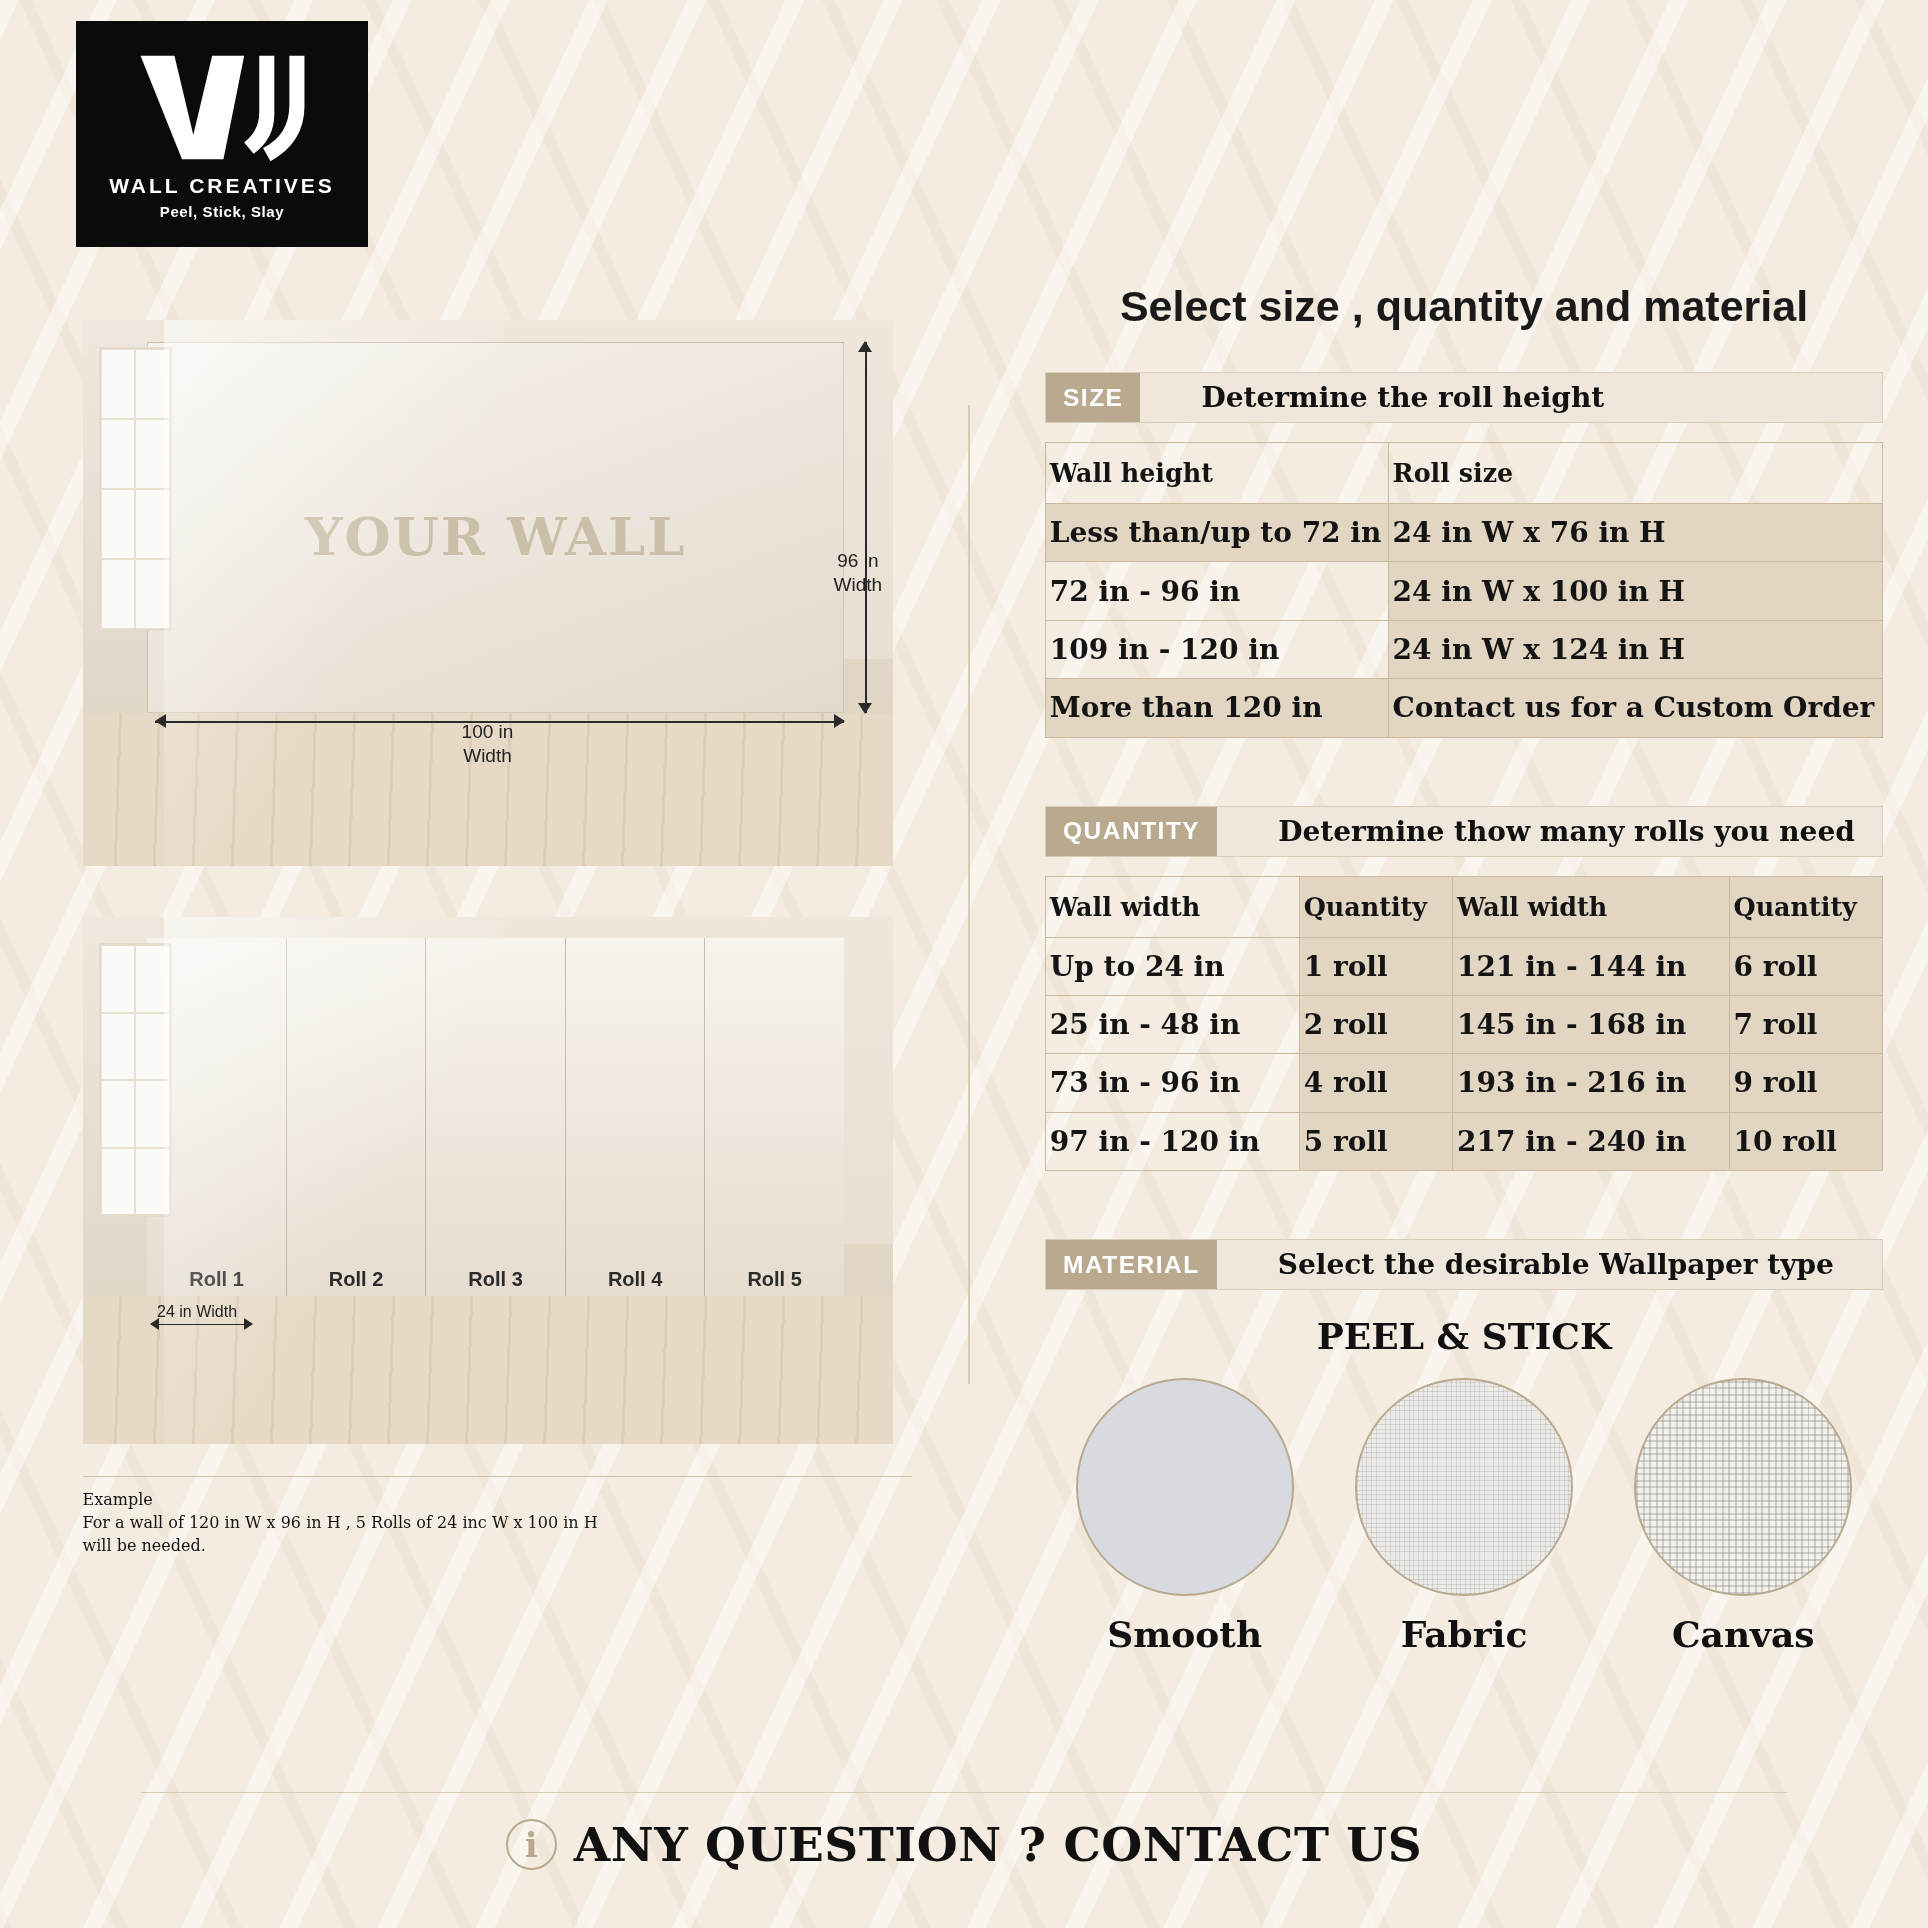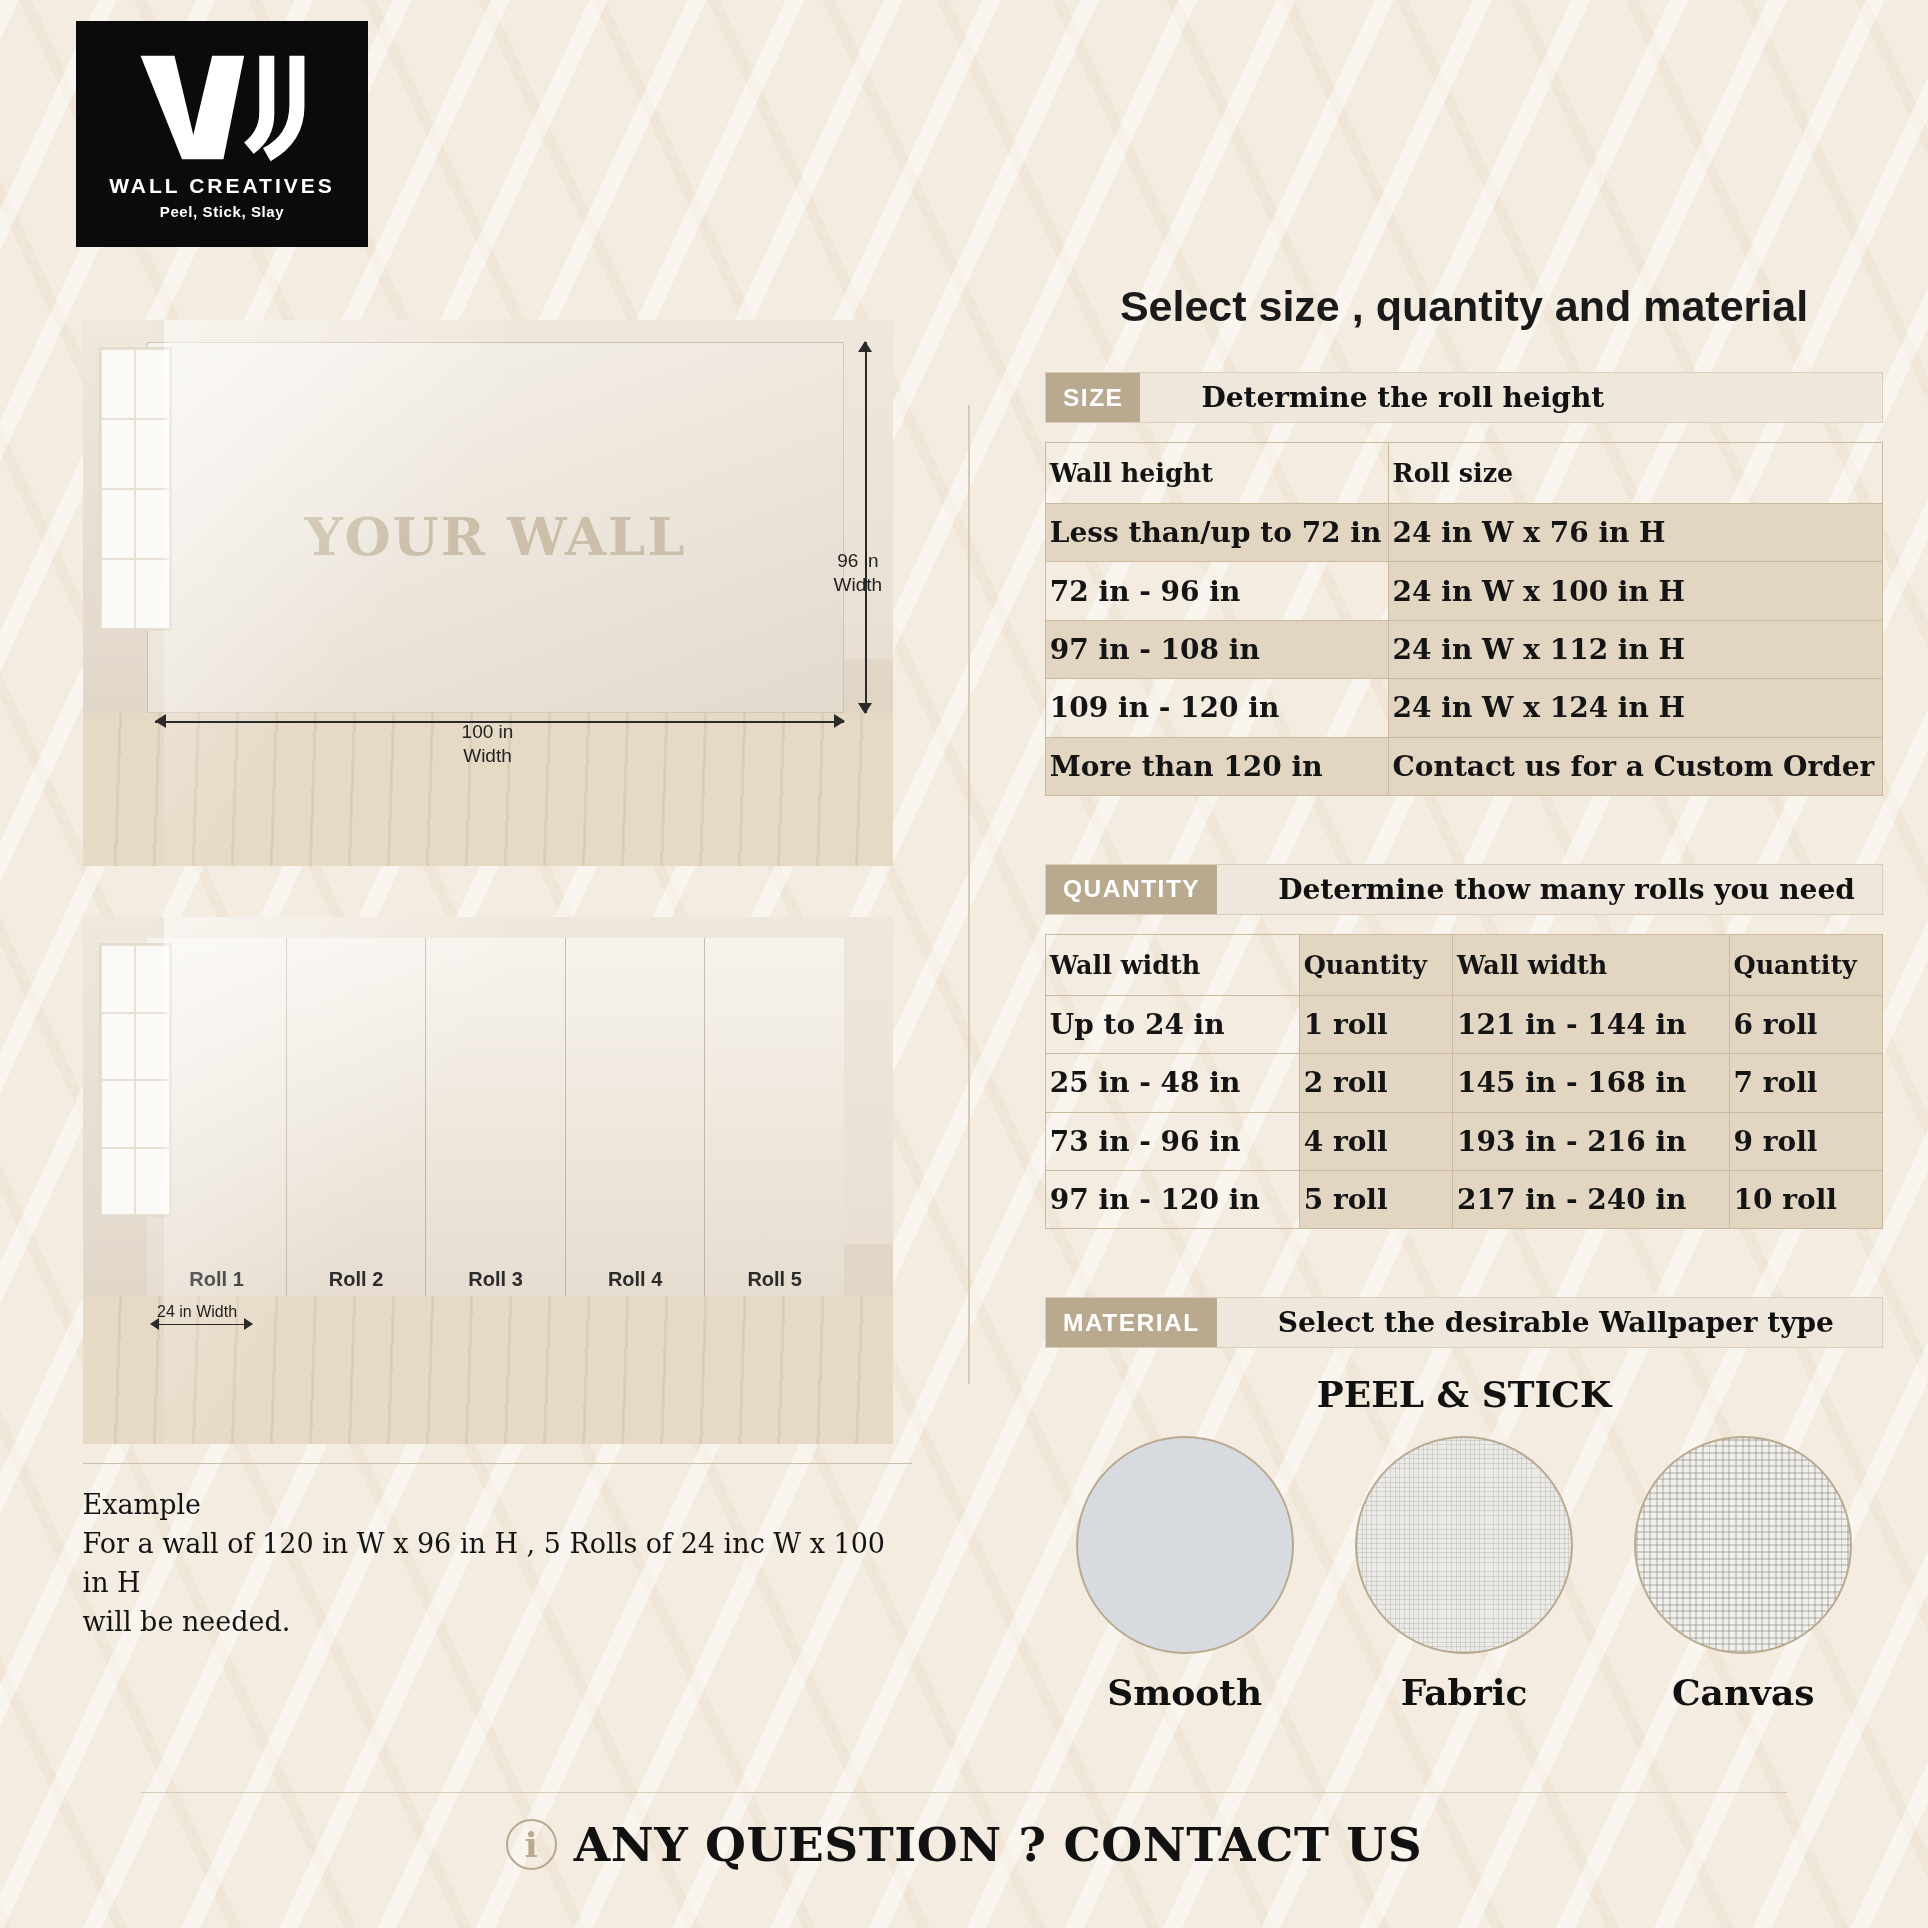--- a/index.html
+++ b/index.html
@@ -121,23 +121,23 @@
   }
   .roll-width:before, .roll-width:after {
     content:""; position:absolute; top:-5.6px; border-top:6.6px solid transparent; border-bottom:6.6px solid transparent;
   }
   .roll-width:before { left:-0.9px; border-right: 9.4px solid #2a2a2a; }
   .roll-width:after { right:-0.9px; border-left: 9.4px solid #2a2a2a; }
   .roll-width-label {
     position: absolute; left: 9.2%; bottom: 23.4%; font-size: 16px; color: #1f1f1f;
   }
   .example {
-    margin-top: 19px; margin-left: 24.5px; width: 829px;
-    border-top: 1.9px solid #cdbfa9; padding-top: 21px;
-    font-family: "DejaVu Serif", serif; font-size: 27px; color: #141414; line-height: 1.45;
+    margin-top: 32px; margin-left: 24.5px; width: 829px;
+    border-top: 1.9px solid #cdbfa9; padding-top: 11px;
+    font-family: "DejaVu Serif", serif; font-size: 16px; color: #141414; line-height: 1.45;
   }
 
   
   .right-col { position: absolute; left: 1045px; top: 282px; width: 838px; }
   .divider {
     position: absolute; left: 968px; top: 405px; width: 1.9px; height: 979px;
     background: #d8cbb6;
   }
   .band {
     display: flex; align-items: stretch; height: 51px; margin-top: 9.4px;
@@ -303,24 +303,20 @@
       <tbody>
         <tr>
           <td class="tint">Less than/up to 72 in</td>
           <td class="tint">24 in W x 76 in H</td>
         </tr>
         <tr>
           <td>72 in - 96 in</td>
           <td class="tint">24 in W x 100 in H</td>
         </tr>
         <tr>
-          <td class="tint">97 in - 108 in</td>
-          <td class="tint">24 in W x 112  in H</td>
-        </tr>
-        <tr>
           <td>109 in - 120 in</td>
           <td class="tint">24 in W x 124 in H</td>
         </tr>
         <tr>
           <td class="tint">More than 120 in</td>
           <td class="tint">Contact us for a Custom Order</td>
         </tr>
       </tbody>
     </table>
 

